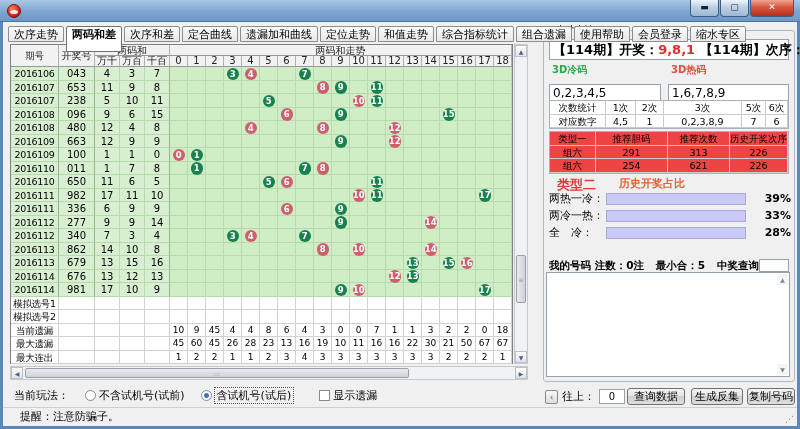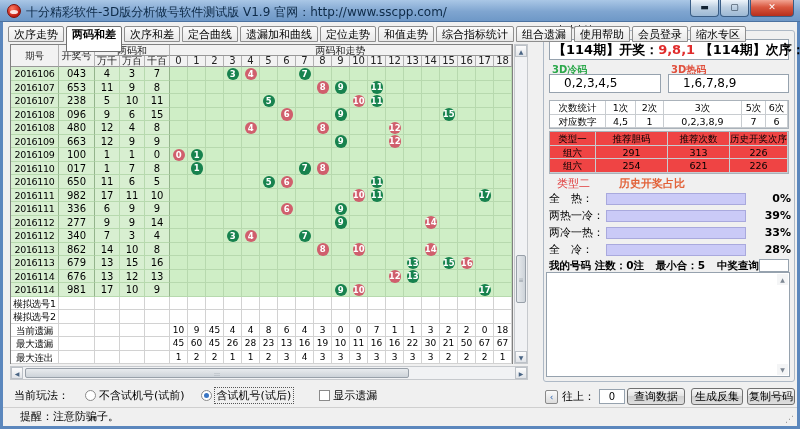--- a/index.html
+++ b/index.html
@@ -92,29 +92,29 @@
   .qtitle { position:absolute; left:549px; top:23px; font-size:11px; background:#f0f0f0;
     padding:0 3px; color:#000; z-index:2; }
   .qinfo { position:absolute; left:549px; top:39px; width:240px; height:21px; background:#fff;
     border:1px solid #96a2ae; font-size:13px; font-weight:bold; line-height:19px; padding-left:3px;
     white-space:nowrap; }
   .qinfo .red { color:var(--accent-red); }
   .qlbl { position:absolute; font-size:10px; font-weight:bold; }
   .qlbl.cold { left:552px; top:63px; color:var(--cold-green); }
   .qlbl.hot  { left:671px; top:63px; color:var(--hot-red); }
   .qinput { position:absolute; background:#fff; border:1px solid #96a2ae; font-size:12px;
-    line-height:17px; padding-left:14px; }
+    line-height:17px; padding-left:3px;margin-top:10px; }
   .qinput.cold { left:549px; top:74px; width:112px; height:19px; }
   .qinput.hot  { left:668px; top:74px; width:121px; height:19px; }
   .ftable { position:absolute; left:549px; top:100px; width:240px; border:1px solid #aab2ba; background:#fff; }
   .frow { display:flex; height:13.5px; }
   .fcell { border-right:1px solid #c8ccd0; border-bottom:1px solid #c8ccd0; font-size:9.5px;
     line-height:13px; text-align:center; overflow:hidden; }
   .ftable2 { position:absolute; left:549px; top:131px; width:240px; border:1px solid #aab2ba; background:#ef4444; }
-  .t2lbl { position:absolute; left:557px; top:176px; font-size:11px; font-weight:normal; color:var(--type2-red); }
+  .t2lbl { position:absolute; left:557px; top:176px; font-size:13px; font-weight:bold; color:var(--type2-red); }
   .t2ttl { position:absolute; left:619px; top:176px; font-size:11px; font-weight:bold; color:var(--type2-orange); }
   #bars { position:absolute; left:549px; top:190px; width:242px; }
   .brow { display:flex; align-items:center; height:17px; }
   .blabel { width:57px; font-size:11px; color:#000; white-space:nowrap; }
   .btrack { width:140px; height:12px; background:var(--bar-track); border:1px solid #a9a9dd; }
   .bfill { height:100%; background:var(--bar-fill); }
   .bpct { flex:1; text-align:right; font-size:11px; font-weight:bold; color:#000; }
   .mynum { position:absolute; left:549px; top:259px; width:240px; display:flex; align-items:flex-start;
     font-size:10.5px; font-weight:bold; color:#000; white-space:nowrap; }
   .mynum .sp { flex:1; }
@@ -131,21 +131,20 @@
     font-size:10px; text-align:center; line-height:14px; }
   .btn { position:absolute; top:388px; height:17px; border:1px solid #707070; border-radius:3px;
     background:linear-gradient(#f5f5f5,#e4e4e4 45%,#d0d0d0 50%,#dedede); font-size:11px;
     text-align:center; line-height:15px; color:#000; }
 </style>
 </head>
 <body>
 
 <div class="titlebar">
   <span class="app-icon"></span>
-  <span class="title-text">十分精彩软件-3D版分析做号软件测试版 V1.9 官网：http://www.sscpp.com/</span>
   <div class="wctrls">
     <span class="wbtn">▬</span>
     <span class="wbtn">▢</span>
     <span class="wbtn close">✕</span>
   </div>
 </div>
 <div class="client"></div>
 
 <div class="tabbar" id="tabs">
     <div class="tab">次序走势</div>
@@ -409,21 +408,21 @@
         <div class="gc"></div>
         <div class="gc"></div>
         <div class="gc"></div>
         <div class="gc"></div>
         <span class="mark r" style="left: 2.5px;">0</span>
         <span class="mark g" style="left: 20.5px;">1</span>
       </div>
     </div>
     <div class="tr g">
       <div class="tc cp">2016110试</div>
-      <div class="tc cd">017</div>
+      <div class="tc cd">011</div>
       <div class="tc cs">1</div>
       <div class="tc cs">7</div>
       <div class="tc cs cs3">8</div>
       <div class="grid">
         <div class="gc"></div>
         <div class="gc"></div>
         <div class="gc"></div>
         <div class="gc"></div>
         <div class="gc"></div>
         <div class="gc"></div>
@@ -932,25 +931,20 @@
     <div class="frow">
       <div class="fcell" style="width: 46px;">组六</div>
       <div class="fcell" style="width: 72px;">254</div>
       <div class="fcell" style="width: 62px;">621</div>
       <div class="fcell" style="width: 58px;">226</div>
     </div>
   </div>
 <span class="t2lbl">类型二</span>
 <span class="t2ttl">历史开奖占比</span>
 <div id="bars">
-    <div class="brow">
-      <span class="blabel">全　热：</span>
-      <span class="btrack"><span class="bfill" style="width: 0%;"></span></span>
-      <span class="bpct">0%</span>
-    </div>
     <div class="brow">
       <span class="blabel">两热一冷：</span>
       <span class="btrack"><span class="bfill" style="width: 39%;"></span></span>
       <span class="bpct">39%</span>
     </div>
     <div class="brow">
       <span class="blabel">两冷一热：</span>
       <span class="btrack"><span class="bfill" style="width: 33%;"></span></span>
       <span class="bpct">33%</span>
     </div>

